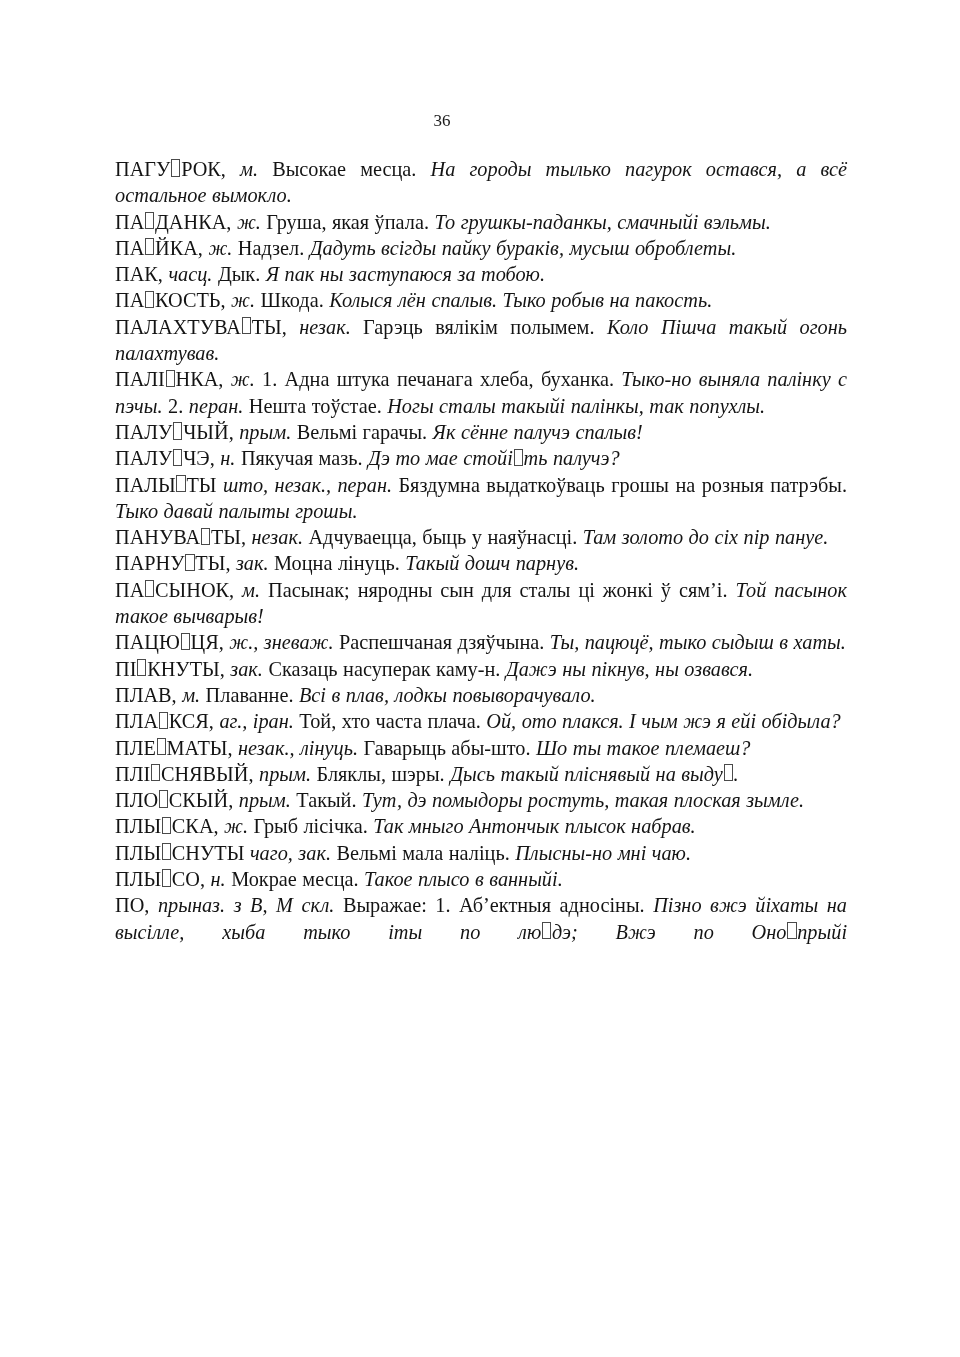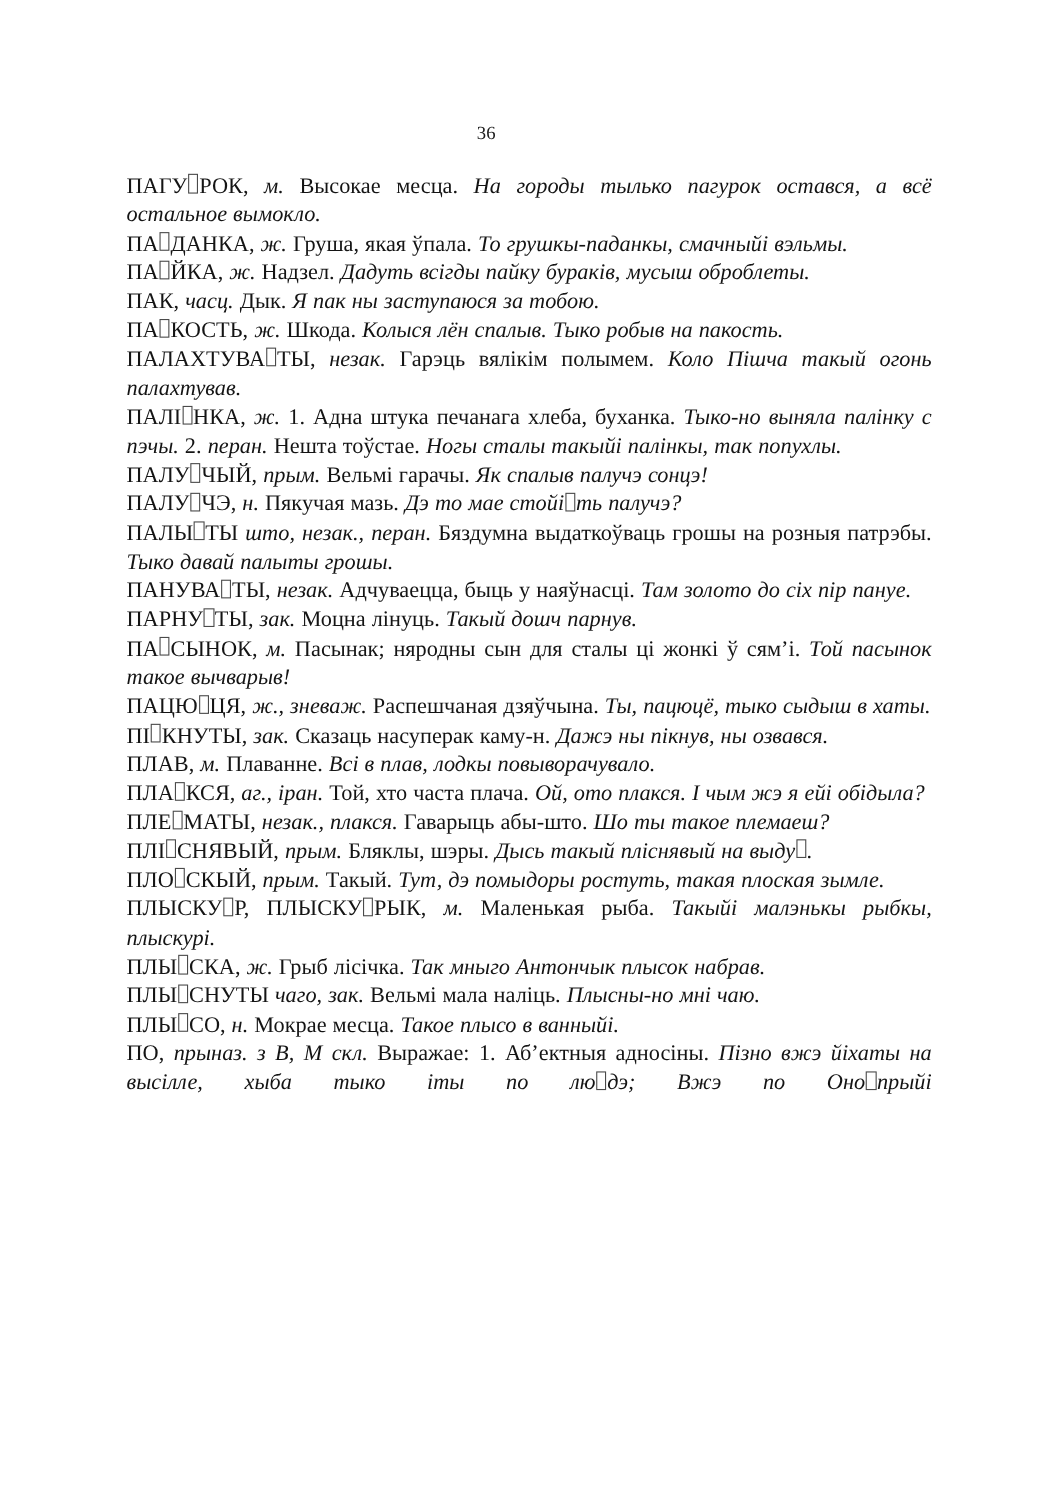--- a/index.html
+++ b/index.html
@@ -67,32 +67,31 @@
 <div class="page">
   <div class="page-number">36</div>
   <div class="content">
       <p class="entry"><span class="rg">ПАГУ<span class="tofu"></span>РОК, </span><span class="it">м.</span><span class="rg"> Высокае месца. </span><span class="it">На городы тылько пагурок остався, а всё остальное вымокло.</span></p>
       <p class="entry"><span class="rg">ПА<span class="tofu"></span>ДАНКА, </span><span class="it">ж.</span><span class="rg"> Груша, якая ўпала. </span><span class="it">То грушкы-паданкы, смачныйі вэльмы.</span></p>
       <p class="entry"><span class="rg">ПА<span class="tofu"></span>ЙКА, </span><span class="it">ж.</span><span class="rg"> Надзел. </span><span class="it">Дадуть всігды пайку бураків, мусыш оброблеты.</span></p>
       <p class="entry"><span class="rg">ПАК, </span><span class="it">часц.</span><span class="rg"> Дык. </span><span class="it">Я пак ны заступаюся за тобою.</span></p>
       <p class="entry"><span class="rg">ПА<span class="tofu"></span>КОСТЬ, </span><span class="it">ж.</span><span class="rg"> Шкода. </span><span class="it">Колыся лён спалыв. Тыко робыв на пакость.</span></p>
       <p class="entry"><span class="rg">ПАЛАХТУВА<span class="tofu"></span>ТЫ, </span><span class="it">незак.</span><span class="rg"> Гарэць вялікім полымем. </span><span class="it">Коло Пішча такый огонь палахтував.</span></p>
       <p class="entry"><span class="rg">ПАЛІ<span class="tofu"></span>НКА, </span><span class="it">ж.</span><span class="rg"> 1. Адна штука печанага хлеба, буханка. </span><span class="it">Тыко-но выняла палінку с пэчы.</span><span class="rg"> 2. </span><span class="it">перан.</span><span class="rg"> Нешта тоўстае. </span><span class="it">Ногы сталы такыйі палінкы, так попухлы.</span></p>
-      <p class="entry"><span class="rg">ПАЛУ<span class="tofu"></span>ЧЫЙ, </span><span class="it">прым.</span><span class="rg"> Вельмі гарачы. </span><span class="it">Як спалыв палучэ сонцэ!</span></p>
+      <p class="entry"><span class="rg">ПАЛУ<span class="tofu"></span>ЧЫЙ, </span><span class="it">прым.</span><span class="rg"> Вельмі гарачы. </span><span class="it">Як сённе палучэ спалыв!</span></p>
       <p class="entry"><span class="rg">ПАЛУ<span class="tofu"></span>ЧЭ, </span><span class="it">н.</span><span class="rg">  Пякучая мазь. </span><span class="it">Дэ то мае стойі<span class="tofu"></span>ть палучэ?</span></p>
       <p class="entry"><span class="rg">ПАЛЫ<span class="tofu"></span>ТЫ </span><span class="it">што, незак., перан.</span><span class="rg"> Бяздумна выдаткоўваць грошы на розныя патрэбы. </span><span class="it">Тыко давай палыты грошы.</span></p>
       <p class="entry"><span class="rg">ПАНУВА<span class="tofu"></span>ТЫ, </span><span class="it">незак.</span><span class="rg"> Адчуваецца, быць у наяўнасці. </span><span class="it">Там золото до сіх пір пануе.</span></p>
       <p class="entry"><span class="rg">ПАРНУ<span class="tofu"></span>ТЫ, </span><span class="it">зак.</span><span class="rg"> Моцна лінуць. </span><span class="it">Такый дошч парнув.</span></p>
       <p class="entry"><span class="rg">ПА<span class="tofu"></span>СЫНОК, </span><span class="it">м.</span><span class="rg"> Пасынак; няродны сын для сталы ці жонкі ў сям’і. </span><span class="it">Той пасынок такое вычварыв!</span></p>
       <p class="entry"><span class="rg">ПАЦЮ<span class="tofu"></span>ЦЯ, </span><span class="it">ж., зневаж.</span><span class="rg"> Распешчаная дзяўчына. </span><span class="it">Ты, пацюцё, тыко сыдыш в хаты.</span></p>
       <p class="entry"><span class="rg">ПІ<span class="tofu"></span>КНУТЫ, </span><span class="it">зак.</span><span class="rg"> Сказаць насуперак каму-н. </span><span class="it">Дажэ ны пікнув, ны озвався.</span></p>
       <p class="entry"><span class="rg">ПЛАВ, </span><span class="it">м.</span><span class="rg"> Плаванне. </span><span class="it">Всі в плав, лодкы повыворачувало.</span></p>
       <p class="entry"><span class="rg">ПЛА<span class="tofu"></span>КСЯ, </span><span class="it">аг., іран.</span><span class="rg"> Той, хто часта плача. </span><span class="it">Ой, ото плакся. І чым жэ я ейі обідыла?</span></p>
-      <p class="entry"><span class="rg">ПЛЕ<span class="tofu"></span>МАТЫ, </span><span class="it">незак., плакся.</span><span class="rg"> Гаварыць абы-што. </span><span class="it">Шо ты такое племаеш?</span></p>
+      <p class="entry"><span class="rg">ПЛЕ<span class="tofu"></span>МАТЫ, </span><span class="it">незак., лінуць.</span><span class="rg"> Гаварыць абы-што. </span><span class="it">Шо ты такое племаеш?</span></p>
       <p class="entry"><span class="rg">ПЛІ<span class="tofu"></span>СНЯВЫЙ, </span><span class="it">прым.</span><span class="rg"> Бляклы, шэры. </span><span class="it">Дысь такый пліснявый на выду<span class="tofu"></span>.</span></p>
       <p class="entry"><span class="rg">ПЛО<span class="tofu"></span>СКЫЙ, </span><span class="it">прым.</span><span class="rg"> Такый. </span><span class="it">Тут, дэ помыдоры ростуть, такая плоская зымле.</span></p>
-      <p class="entry"><span class="rg">ПЛЫСКУ<span class="tofu"></span>Р, ПЛЫСКУ<span class="tofu"></span>РЫК, </span><span class="it">м.</span><span class="rg"> Маленькая рыба. </span><span class="it">Такыйі малэнькы рыбкы, плыскурі.</span></p>
       <p class="entry"><span class="rg">ПЛЫ<span class="tofu"></span>СКА, </span><span class="it">ж.</span><span class="rg"> Грыб лісічка. </span><span class="it">Так мныго Антончык плысок набрав.</span></p>
       <p class="entry"><span class="rg">ПЛЫ<span class="tofu"></span>СНУТЫ </span><span class="it">чаго, зак.</span><span class="rg"> Вельмі мала наліць. </span><span class="it">Плысны-но мні чаю.</span></p>
       <p class="entry"><span class="rg">ПЛЫ<span class="tofu"></span>СО, </span><span class="it">н.</span><span class="rg"> Мокрае месца. </span><span class="it">Такое плысо в ванныйі.</span></p>
       <p class="entry cont"><span class="rg">ПО, </span><span class="it">прыназ. з В, М скл.</span><span class="rg"> Выражае: 1. Аб’ектныя адносіны. </span><span class="it">Пізно вжэ йіхаты на высілле, хыба тыко іты по лю<span class="tofu"></span>дэ; Вжэ по Оно<span class="tofu"></span>прыйі</span></p>
     </div>
 </div>
 
 </body></html>

